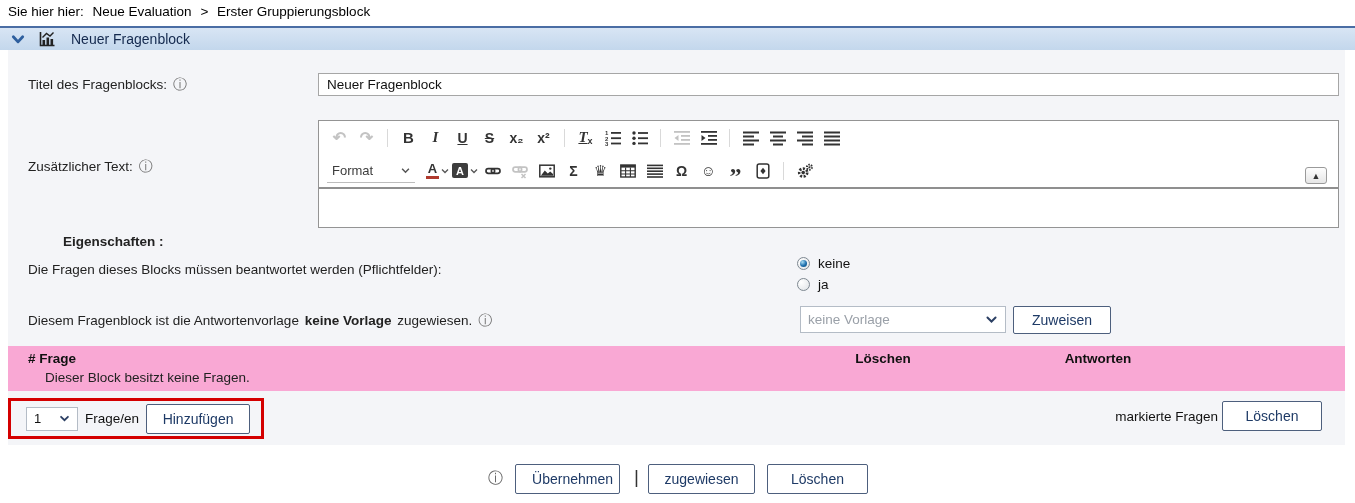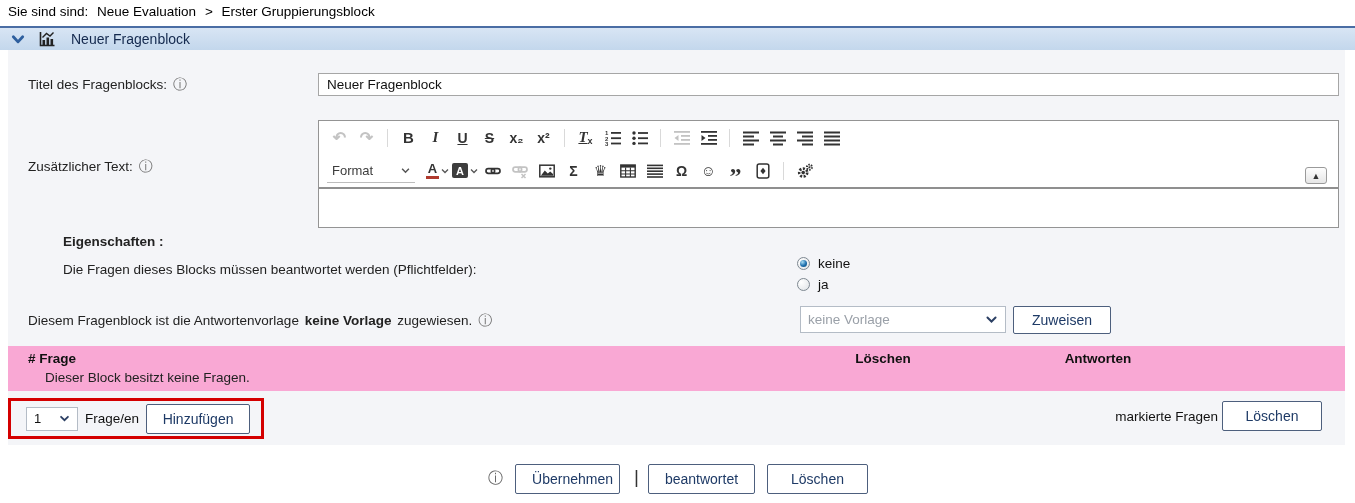--- a/index.html
+++ b/index.html
@@ -104,21 +104,21 @@
   .footer-sep { position:absolute; left:634px; top:466px; font-size:19px; color:#333; }
   .move-btn { position:absolute; left:648px; top:464px; width:107px; height:30px; }
   .del-btn  { position:absolute; left:767px; top:464px; width:101px; height:30px; }
 </style>
 </head>
 <body>
 
 <div class="screen">
 
   <div class="breadcrumb">
-    <span>Sie sind sind:</span>
+    <span>Sie hier hier:</span>
     <span class="bc-item" style="margin-left:5px">Neue Evaluation</span>
     <span class="bc-sep">&gt;</span>
     <span class="bc-item">Erster Gruppierungsblock</span>
   </div>
 
   <div class="header-bar">
     <span class="hb-chevron">
       <svg width="16" height="15" viewBox="0 0 16 16">
           <path d="M3 5 L8 10.5 L13 5" fill="none" stroke="#2e5f9e" stroke-width="3" stroke-linecap="round" stroke-linejoin="round"></path>
         </svg>
@@ -356,21 +356,21 @@
             </svg>
           </span>
         </div>
       <div class="editor-divider"></div>
       <div class="editor-content"></div>
       <div class="collapse-btn">▲</div>
     </div>
 
     <div class="lbl bold" style="left:18px; top:184px;padding-left:37px;">Eigenschaften :</div>
 
-    <div class="lbl" style="left:20px; top:212px;margin-left:35px;">Die Fragen dieses Blocks müssen beantwortet werden (Pflichtfelder):</div>
+    <div class="lbl" style="left:20px; top:212px;">Die Fragen dieses Blocks müssen beantwortet werden (Pflichtfelder):</div>
     <div class="radio-group">
         <div class="radio-row">
        <span class="radio checked"></span>
        <span>keine</span>
      </div>
         <div class="radio-row">
        <span class="radio"></span>
        <span>ja</span>
      </div>
       </div>
@@ -407,16 +407,16 @@
     </div>
     <div class="marked-wrap">
       <span class="marked-label">markierte Fragen</span>
       <button class="btn marked-del-btn">Löschen</button>
     </div>
   </div>
 
   <span class="footer-info">ⓘ</span>
   <button class="btn apply-btn">Übernehmen</button>
   <span class="footer-sep">|</span>
-  <button class="btn move-btn">beantwortet</button>
+  <button class="btn move-btn">zugewiesen</button>
   <button class="btn del-btn">Löschen</button>
 
 </div>
 
 </body></html>

